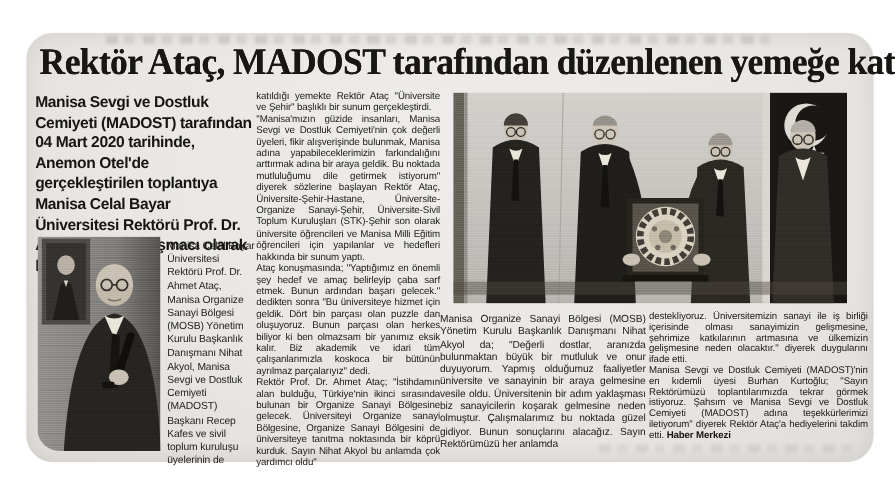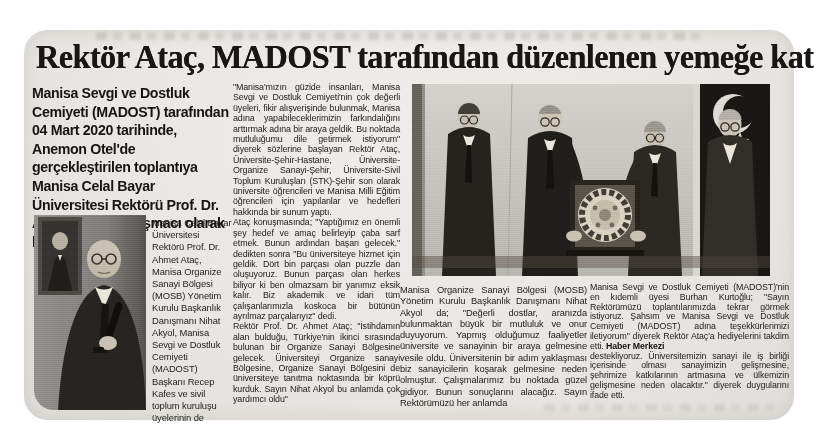--- a/index.html
+++ b/index.html
@@ -102,20 +102,21 @@
           <rect x="76" y="86" width="7" height="42" rx="3.5" transform="rotate(18 79 107)" fill="#0f0e0c"></rect>
           <ellipse cx="74" cy="128" rx="9" ry="7" fill="#c8c0b1"></ellipse>
           <rect x="59" y="132" width="11" height="6" rx="1.5" fill="#13120e"></rect>
         </g>
       </svg>
     </figure>
 
     <div class="caption-col">Manisa Celal Bayar Üniversitesi Rektörü Prof. Dr. Ahmet Ataç, Manisa Organize Sanayi Bölgesi (MOSB) Yönetim Kurulu Başkanlık Danışmanı Nihat Akyol, Manisa Sevgi ve Dostluk Cemiyeti (MADOST) Başkanı Recep Kafes ve sivil toplum kuruluşu üyelerinin de</div>
 
     <div class="col col2">
+      <p>katıldığı yemekte Rektör Ataç "Üniversite ve Şehir" başlıklı bir sunum gerçekleştirdi.</p>
       <p>"Manisa'mızın güzide insanları, Manisa Sevgi ve Dostluk Cemiyeti'nin çok değerli üyeleri, fikir alışverişinde bulunmak, Manisa adına yapabileceklerimizin farkındalığını arttırmak adına bir araya geldik. Bu noktada mutluluğumu dile getirmek istiyorum" diyerek sözlerine başlayan Rektör Ataç, Üniversite-Şehir-Hastane, Üniversite-Organize Sanayi-Şehir, Üniversite-Sivil Toplum Kuruluşları (STK)-Şehir son olarak üniversite öğrencileri ve Manisa Milli Eğitim öğrencileri için yapılanlar ve hedefleri hakkında bir sunum yaptı.</p>
       <p>Ataç konuşmasında; "Yaptığımız en önemli şey hedef ve amaç belirleyip çaba sarf etmek. Bunun ardından başarı gelecek." dedikten sonra "Bu üniversiteye hizmet için geldik. Dört bin parçası olan puzzle dan oluşuyoruz. Bunun parçası olan herkes biliyor ki ben olmazsam bir yanımız eksik kalır. Biz akademik ve idari tüm çalışanlarımızla koskoca bir bütünün ayrılmaz parçalarıyız" dedi.</p>
       <p>Rektör Prof. Dr. Ahmet Ataç; "İstihdamın alan bulduğu, Türkiye'nin ikinci sırasında bulunan bir Organize Sanayi Bölgesine gelecek. Üniversiteyi Organize sanayi Bölgesine, Organize Sanayi Bölgesini de üniversiteye tanıtma noktasında bir köprü kurduk. Sayın Nihat Akyol bu anlamda çok yardımcı oldu"</p>
     </div>
 
     <figure class="photo photo-right">
       <svg viewBox="0 0 358 192" preserveAspectRatio="none">
         <defs>
           <linearGradient id="rg1" x1="0" y1="0" x2="0" y2="1">
             <stop offset="0" stop-color="#d3d1cc"></stop>
@@ -196,19 +197,19 @@
           <ellipse cx="226" cy="152" rx="8" ry="5.5" fill="#c8c0b1"></ellipse>
         </g>
       </svg>
     </figure>
 
     <div class="col col3">
       <p>Manisa Organize Sanayi Bölgesi (MOSB) Yönetim Kurulu Başkanlık Danışmanı Nihat Akyol da; "Değerli dostlar, aranızda bulunmaktan büyük bir mutluluk ve onur duyuyorum. Yapmış olduğumuz faaliyetler üniversite ve sanayinin bir araya gelmesine vesile oldu. Üniversitenin bir adım yaklaşması biz sanayicilerin koşarak gelmesine neden olmuştur. Çalışmalarımız bu noktada güzel gidiyor. Bunun sonuçlarını alacağız. Sayın Rektörümüzü her anlamda</p>
     </div>
 
     <div class="col col4">
+      <p>destekliyoruz. Üniversitemizin sanayi ile iş birliği içerisinde olması sanayimizin gelişmesine, şehrimize katkılarının artmasına ve ülkemizin gelişmesine neden olacaktır." diyerek duygularını ifade etti.</p>
       <p><span>Manisa Sevgi ve Dostluk Cemiyeti (MADOST)'nin en kıdemli üyesi Burhan Kurtoğlu; "Sayın Rektörümüzü toplantılarımızda tekrar görmek istiyoruz. Şahsım ve Manisa Sevgi ve Dostluk Cemiyeti (MADOST) adına teşekkürlerimizi iletiyorum" diyerek Rektör Ataç'a hediyelerini takdim etti. </span><b class="signoff">Haber Merkezi</b></p>
-      <p>destekliyoruz. Üniversitemizin sanayi ile iş birliği içerisinde olması sanayimizin gelişmesine, şehrimize katkılarının artmasına ve ülkemizin gelişmesine neden olacaktır." diyerek duygularını ifade etti.</p>
     </div>
 
     <div class="ghost ghost-bottom"></div>
   </div>
 </div>
 
 </body></html>

